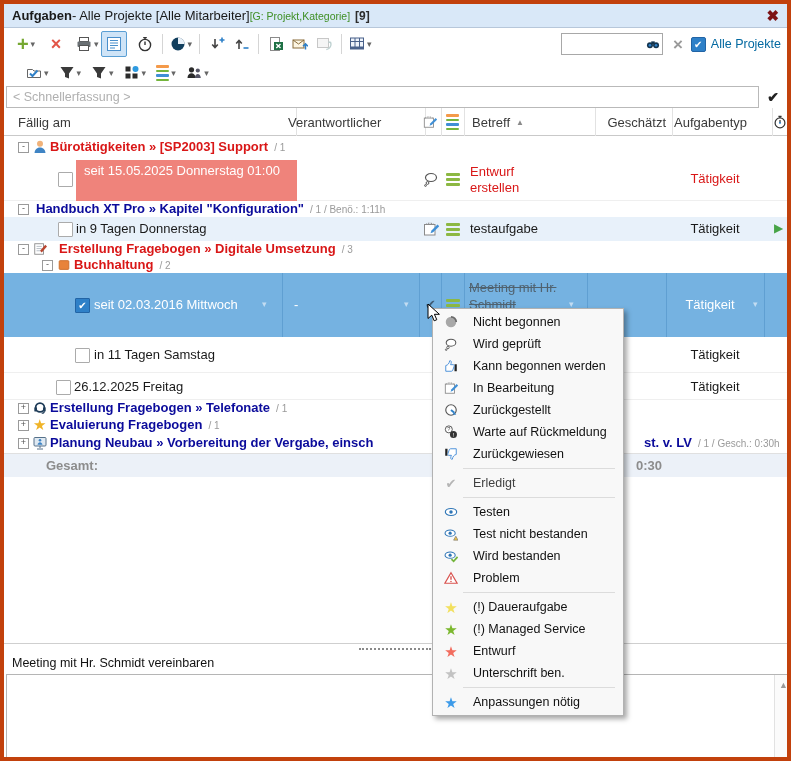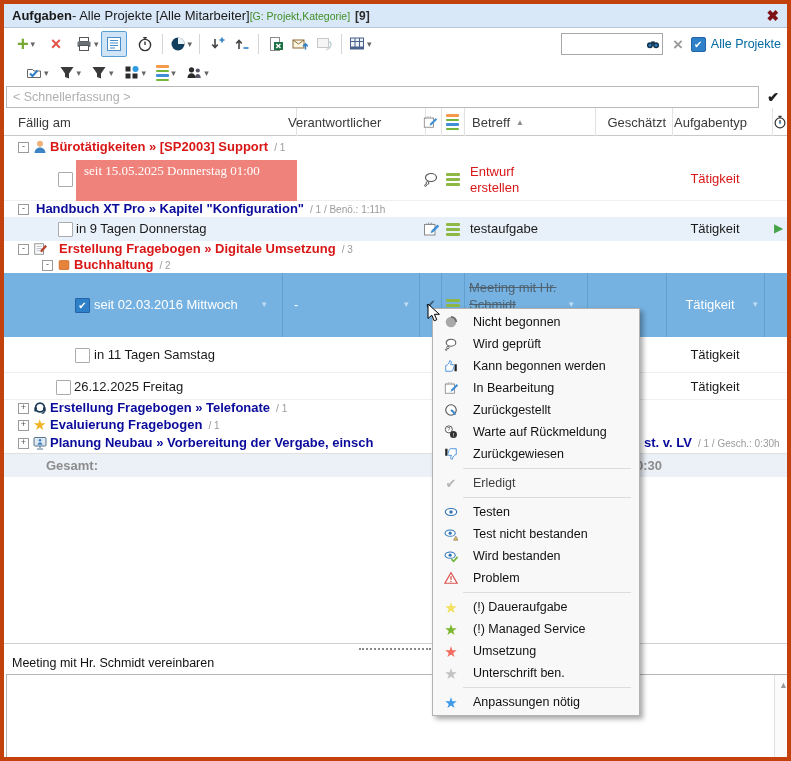--- a/index.html
+++ b/index.html
@@ -80,21 +80,21 @@
   .playic::before{content:"▶";}
   .rowsep{border-bottom:1px solid #efefef;}
   .sel{background:#75b2e1;color:#fff;}
   .sel .vline{position:absolute;top:0;bottom:0;width:1px;background:#5f9fd2;}
   .wcaret{position:absolute;font-size:9px;color:#c3dcf2;}
   .wcaret::before{content:"▾";}
   .strike{color:#50626f;text-decoration:line-through;}
   .totalrow{background:#ecf1f8;color:#8c8c8c;font-weight:bold;}
 
   
-  .menu{left:428px;top:304px;width:208px;background:#f8f8f8;border:1px solid #b2b2b2;z-index:50;
+  .menu{left:428px;top:304px;width:192px;background:#f8f8f8;border:1px solid #b2b2b2;z-index:50;
         box-shadow:3px 3px 5px rgba(0,0,0,.35);padding:2px 0;}
   .mi{height:22px;display:flex;align-items:center;font-size:12.5px;color:#111;}
   .mi .mic{width:24px;margin-left:6px;display:flex;justify-content:center;align-items:center;}
   .mi .mil{margin-left:10px;white-space:nowrap;}
   .mi.disabled{color:#404040;}
   .msep{height:1px;background:#dcdcdc;margin:3px 8px 3px 30px;}
   .star{font-size:15px;line-height:1;}
   .star::before{content:"★";}
   .st-yellow{color:#f2e05e;}
   .st-green{color:#7cb82f;}
@@ -338,21 +338,21 @@
     <span class="exp minus" style="left:14px;top:6px;"></span>
     <svg class="svg16 abs" style="left:28px;top:3px;" viewBox="0 0 16 16">
         <circle cx="8" cy="4.8" r="3" fill="#f0b27a"></circle>
         <path d="M2.5 14c.5-4 3-5.4 5.5-5.4s5 1.4 5.5 5.4z" fill="#3f84c4"></path>
       </svg>
     <span class="gl red" style="left:46px;top:3px;"><span>Bürotätigkeiten » [SP2003] Support</span><span class="gcount">/ 1</span></span>
   </div>
 
   <div class="abs row rowsep" style="top:154px;height:43px;">
     <span class="ckb" style="left:54px;top:14px;"></span>
-    <span class="redcell" style="left:72px;top:2px;width:205px;height:38px;font-family:Liberation Serif, serif;">seit 15.05.2025 Donnerstag 01:00</span>
+    <span class="redcell" style="left:72px;top:2px;width:205px;height:38px;">seit 15.05.2025 Donnerstag 01:00</span>
     <svg class="svg16 abs" style="left:419px;top:13px;" viewBox="0 0 16 16">
         <ellipse cx="8" cy="6.5" rx="5.5" ry="4" fill="#fff" stroke="#555" stroke-width="1.2"></ellipse>
         <circle cx="4.5" cy="12" r="1.4" fill="none" stroke="#555"></circle>
         <circle cx="2.5" cy="14.5" r=".9" fill="none" stroke="#555"></circle>
       </svg>
     <span class="greenlines" style="left:442px;top:15px;">
         <b></b>
         <b></b>
         <b></b>
       </span>
@@ -606,21 +606,21 @@
     <div class="mi">
       <span class="mic star st-yellow"></span>
       <span class="mil">(!) Daueraufgabe</span>
     </div>
     <div class="mi">
       <span class="mic star st-green"></span>
       <span class="mil">(!) Managed Service</span>
     </div>
     <div class="mi">
       <span class="mic star st-red"></span>
-      <span class="mil">Umsetzung</span>
+      <span class="mil">Entwurf</span>
     </div>
     <div class="mi">
       <span class="mic star st-grey"></span>
       <span class="mil">Unterschrift ben.</span>
     </div>
     <div class="msep"></div>
     <div class="mi">
       <span class="mic star st-blue"></span>
       <span class="mil">Anpassungen nötig</span>
     </div>

